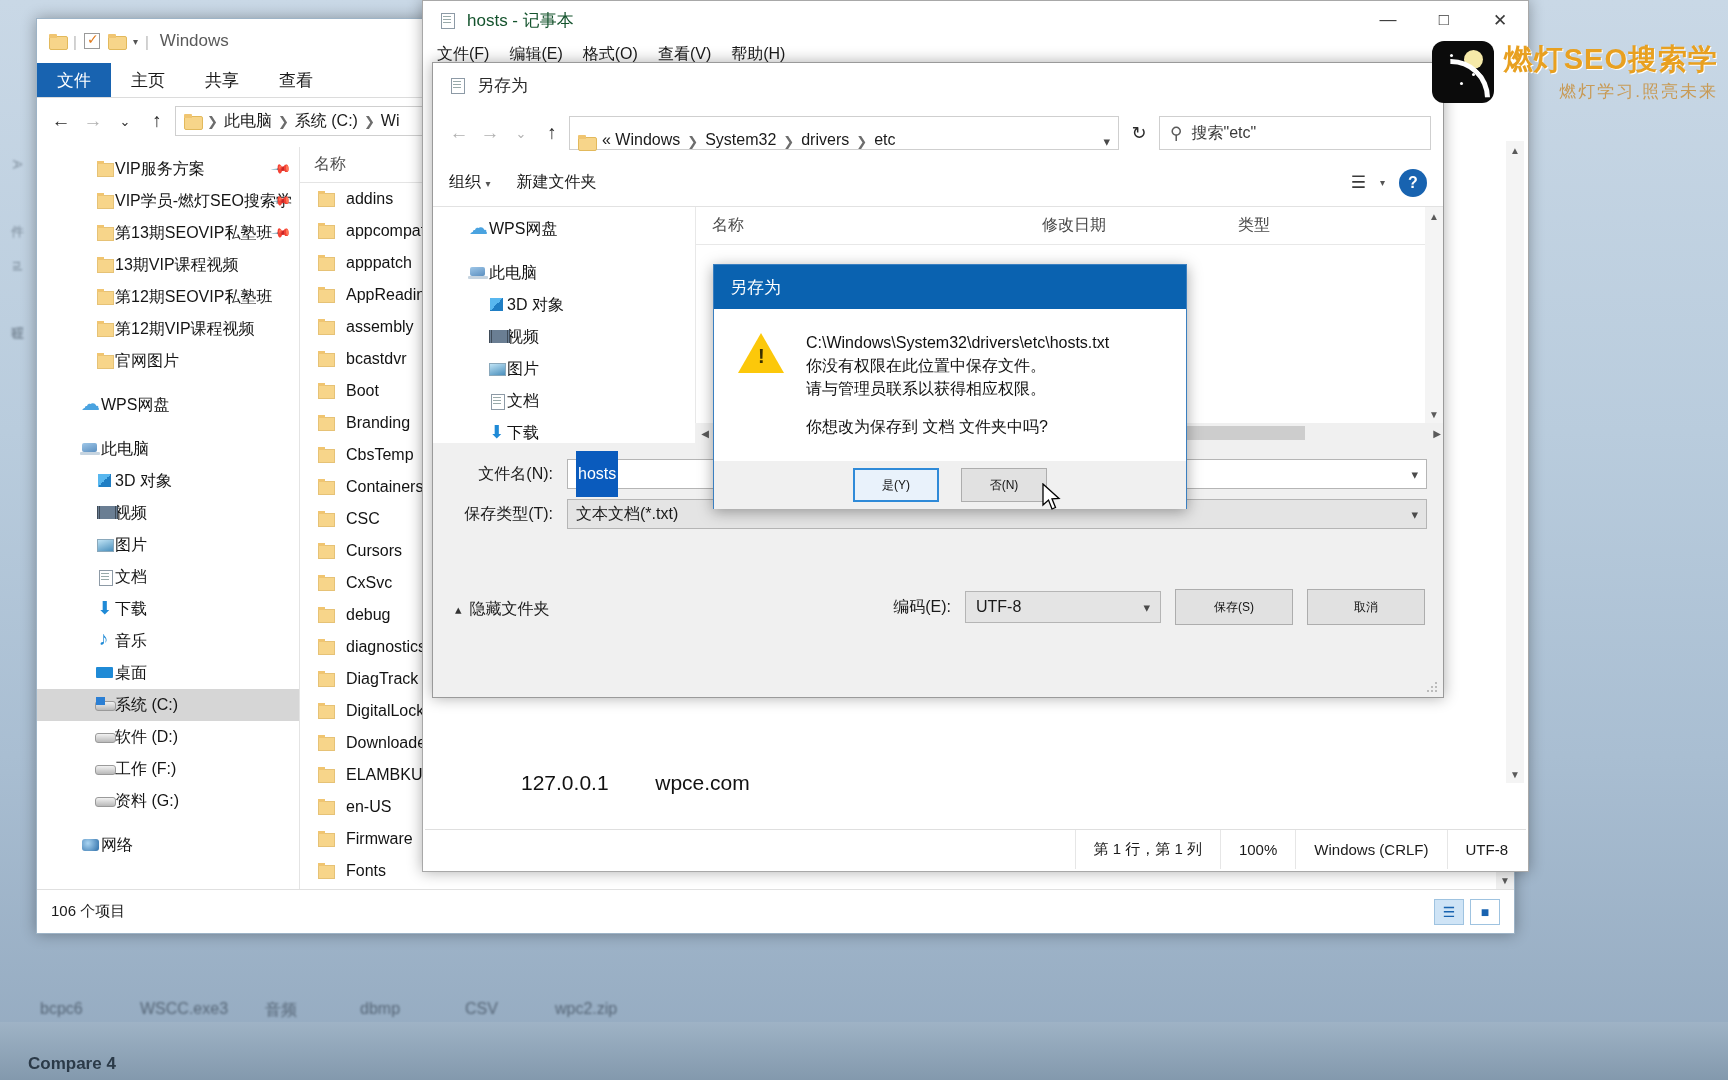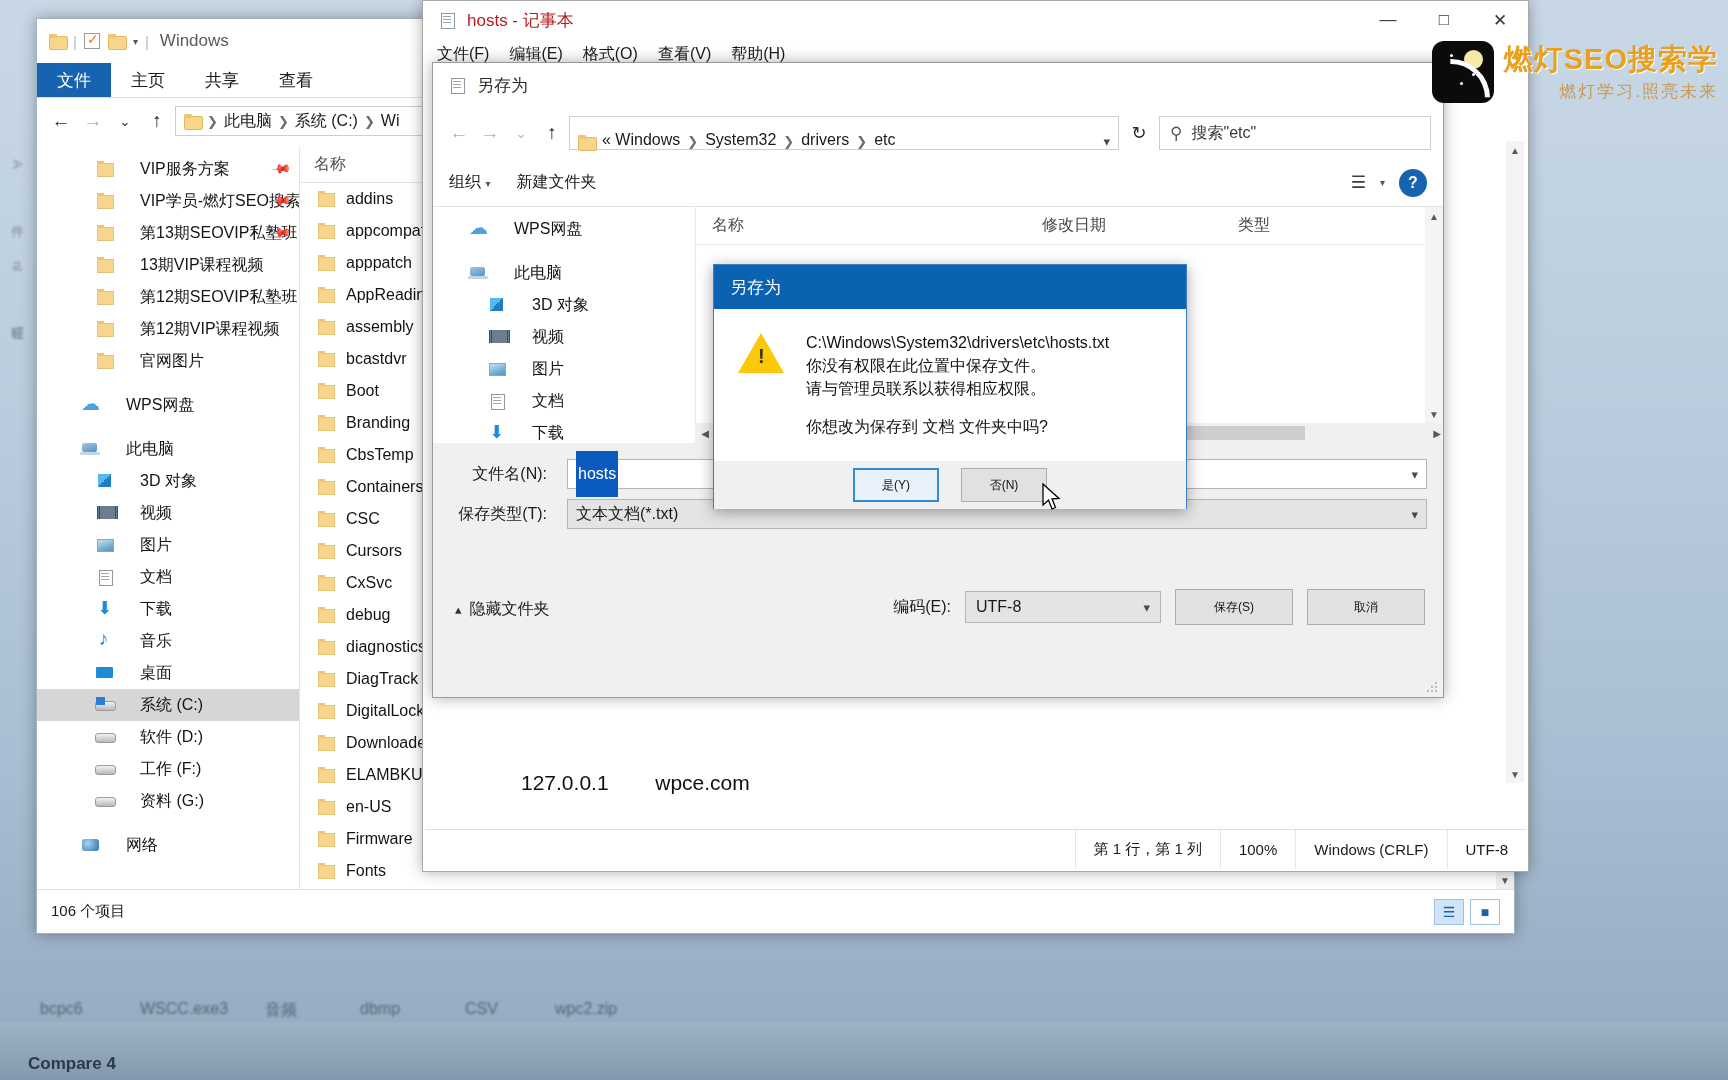--- a/index.html
+++ b/index.html
@@ -55,21 +55,21 @@
     color:#2b2b2b; font-size:19px; }
   .navbtn.dim { color:#b0b0b0; }
   #exp-crumbbox { flex:1; height:30px; border:1px solid #cfcfcf; background:#fff;
     display:flex; align-items:center; padding:0 8px; gap:6px; font-size:16px; color:#1b1b1b;
     overflow:hidden; }
   .crumb-sep { color:#6d6d6d; font-size:13px; }
 
   #exp-body { position:absolute; left:0; top:128px; right:0; bottom:44px; display:flex; }
   #exp-nav { width:262px; border-right:0; background:#fff; position:relative;
     overflow:hidden; padding-top:6px; }
-  .navitem { height:32px; display:flex; align-items:center; gap:25px; padding-left:44px;
+  .navitem { height:32px; display:flex; align-items:center; gap:0; padding-left:44px;
     font-size:16px; color:#151515; white-space:nowrap; position:relative; }
   .navitem.l2 { padding-left:58px; }
   .navitem.sel { background:#d6d6d6; }
   .navitem .pin { position:absolute; right:10px; color:#6d6d6d; font-size:13px; transform:rotate(40deg);}
   .navgap { height:12px; }
   .ic { width:20px; height:18px; position:relative; flex:none; display:inline-block; }
   .ic.folder:before { content:""; position:absolute; left:2px; top:3px; width:15px; height:12px;
     background:#f7d58a; border:1px solid #e6c276; }
   .ic.folder:after { content:""; position:absolute; left:2px; top:1px; width:7px; height:3px; background:#f0c571; }
   .ic.cloud:before{ content:"\2601"; position:absolute; left:0; top:-4px; font-size:19px; color:#4aa3e0; }
@@ -114,21 +114,21 @@
 
   .scrollbar-v { position:absolute; right:0; top:0; bottom:0; width:18px; background:#f0f0f0; }
   .scrollbar-v .thumb { position:absolute; left:2px; width:14px; background:#cdcdcd; }
   .sbtn { position:absolute; left:0; width:18px; height:18px; color:#5a5a5a; font-size:10px;
     display:flex; align-items:center; justify-content:center; }
 
   
   #notepad { left:422px; top:0px; width:1107px; height:872px; border:1px solid #a8a8a8;
     background:#fff; }
   #np-title { height:38px; display:flex; align-items:center; padding-left:14px; gap:10px; }
-  #np-title .t { font-size:17px; color:#b91c1c; }
+  #np-title .t { font-size:17px; color:#14532d; }
   #np-ctrl { margin-left:auto; display:flex; height:38px; }
   #np-ctrl div { width:56px; display:flex; align-items:center; justify-content:center;
     font-size:17px; color:#3a3a3a; }
   #np-menu { height:30px; display:flex; align-items:center; gap:20px; padding-left:14px;
     font-size:16px; color:#1a1a1a; }
   #np-text { position:absolute; left:2px; right:2px; top:70px; bottom:44px; overflow:hidden; }
   #np-text .line { font-size:21px; white-space:pre; color:#111; }
   #np-status { position:absolute; left:2px; right:2px; bottom:2px; height:40px;
     border-top:1px solid #dfdfdf; display:flex; align-items:center; font-size:15px; color:#1a1a1a; }
   #np-status .seg { padding:0 18px; height:100%; display:flex; align-items:center;
@@ -162,21 +162,21 @@
   #sa-fileshdr { height:38px; display:flex; align-items:center; font-size:16px; color:#4a4a4a;
     border-bottom:1px solid #e8e8e8; }
   #sa-fileshdr .c { padding-left:16px; }
   #sa-empty { text-align:center; font-size:16px; color:#2b2b2b; margin-top:22px; }
   #sa-hscroll { position:absolute; left:262px; right:0; bottom:0; height:20px; background:#f0f0f0;
     display:flex; align-items:center; }
   #sa-hscroll .thumb { height:14px; background:#cdcdcd; margin-left:22px; }
   #sa-fields { position:absolute; left:0; right:0; top:380px; height:98px; background:#f0f0f0;
     padding:14px 16px 0 16px; }
   .frow { display:flex; align-items:center; height:34px; margin-bottom:6px; }
-  .flabel { width:118px; text-align:right; padding-right:20px; font-size:16px; }
+  .flabel { width:118px; text-align:right; padding-right:14px; font-size:16px; }
   .fbox { flex:1; height:30px; border:1px solid #b5b5b5; background:#fff; display:flex;
     align-items:center; padding:0 8px; font-size:16px; position:relative; }
   .fbox.ro { background:#e4e4e4; }
   .fbox .v { margin-left:auto; color:#4a4a4a; font-size:13px; }
   .sel-text { background:#0a5bbd; color:#fff; padding:14px 2px; }
   #sa-bottom { position:absolute; left:0; right:0; bottom:0; height:156px; background:#f0f0f0;
     padding:0 16px; }
   #sa-hide { position:absolute; left:22px; top:58px; font-size:16px; display:flex;
     align-items:center; gap:8px; color:#1a1a1a; }
   #sa-actions { position:absolute; right:18px; top:48px; display:flex; align-items:center; gap:14px; }

